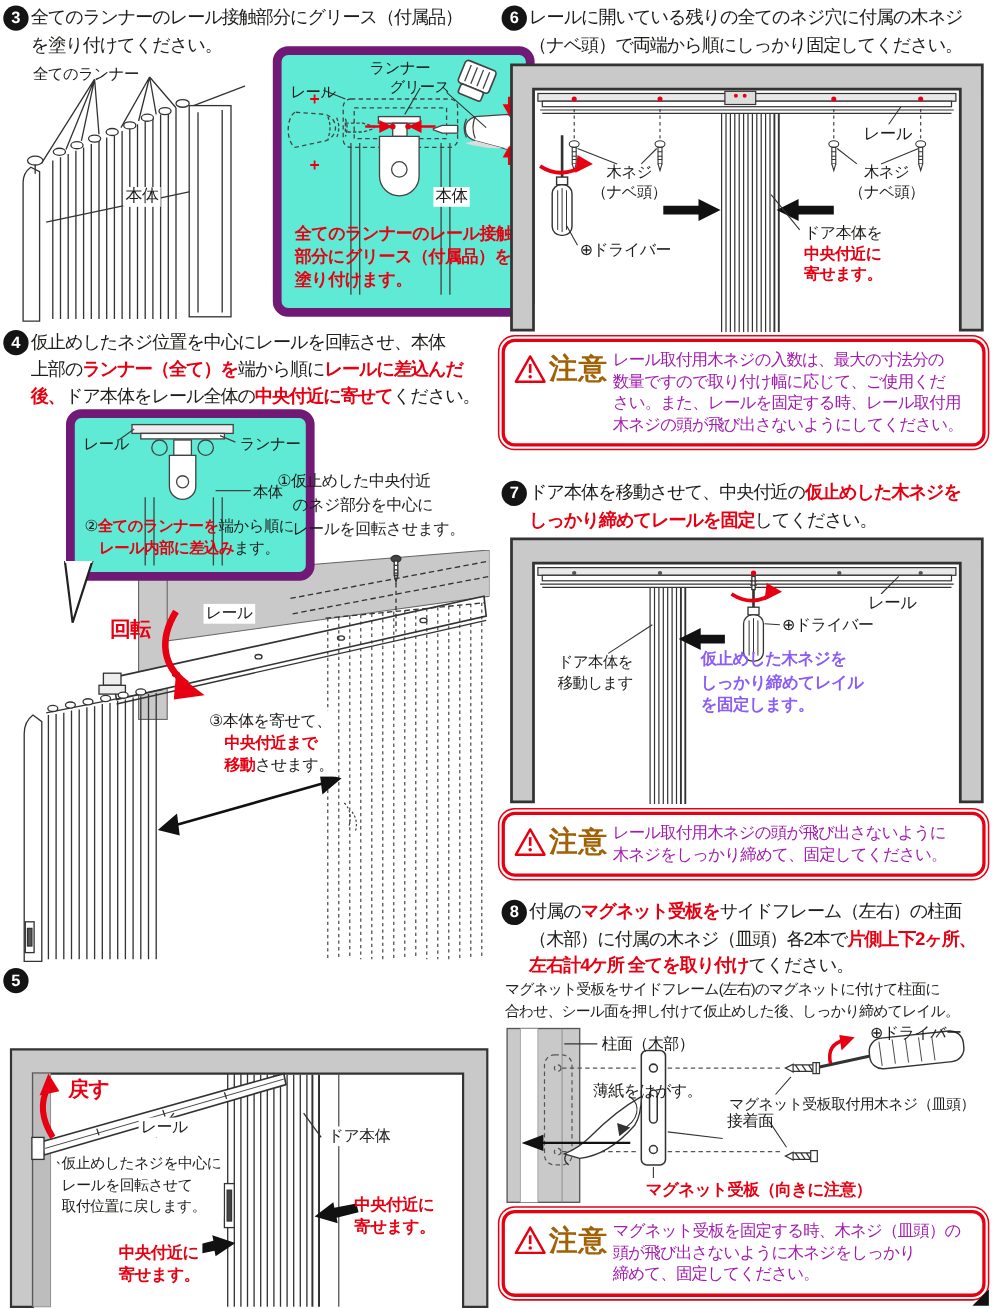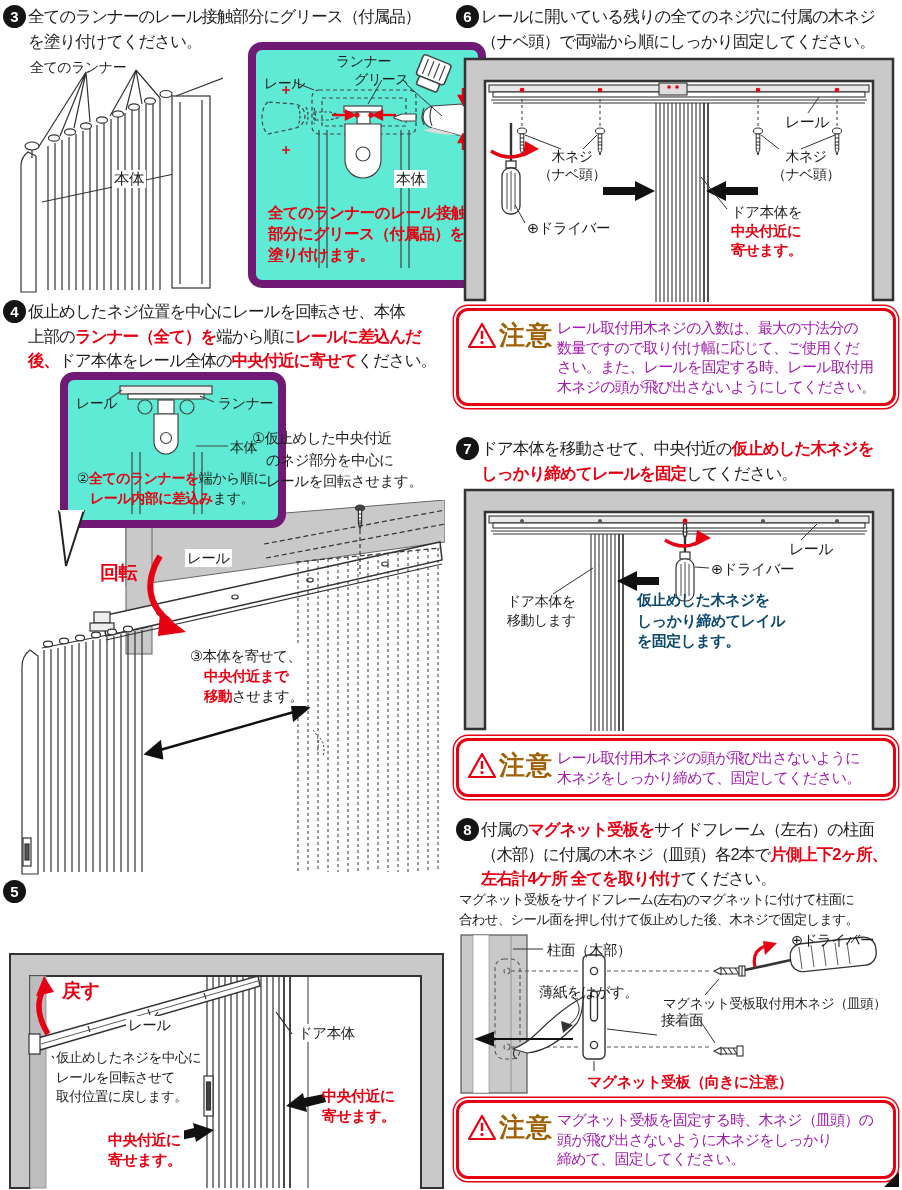--- a/index.html
+++ b/index.html
@@ -380,21 +380,21 @@
       <g stroke="#333" stroke-width="1" fill="none">
         <path d="M338,52 L354,36"></path>
         <path d="M246,80 L232,79"></path>
         <path d="M90,106 L130,80"></path>
       </g>
     </svg>
     <div class="lbl wbg" style="left:324px;top:52px;font-size:15px;">レール</div>
     <div class="lbl" style="left:248px;top:72px;font-size:14.5px;">⊕ドライバー</div>
     <div class="note" style="left:44px;top:104px;font-size:14px;line-height:19px;">ドア本体を
 移動します</div>
-    <div class="note" style="left:174px;top:102px;font-size:15px;line-height:20.5px;color:#0c4a6e;font-weight:bold;">仮止めした木ネジを
+    <div class="note" style="left:174px;top:102px;font-size:15px;line-height:20.5px;color:#8b5cf6;font-weight:bold;">仮止めした木ネジを
 しっかり締めてレイル
 を固定します。</div>
   </div>
 
   <div class="caution" style="left:456px;top:738px;width:440px;">
     <div class="ctitle">
       <svg width="30" height="27" viewBox="0 0 30 27" style="position:static;margin-right:2px;">
           <path d="M15 2 L28 25 H2 Z" fill="none" stroke="#e60012" stroke-width="2.2" stroke-linejoin="round"></path>
           <rect x="13.8" y="9" width="2.4" height="8" fill="#e60012"></rect>
           <circle cx="15" cy="20.5" r="1.6" fill="#e60012"></circle>
@@ -403,21 +403,21 @@
     </div>
     <div class="ctext">レール取付用木ネジの頭が飛び出さないように
 木ネジをしっかり締めて、固定してください。</div>
   </div>
 
   <div class="badge" style="left:456px;top:818px;">8</div>
   <div class="stitle" style="left:481px;top:817px;width:422px;"><span>付属の</span><span class="rd">マグネット受板を</span><span>サイドフレーム（左右）の柱面
 （木部）に付属の木ネジ（皿頭）各2本で</span><span class="rd">片側上下2ヶ所、
 左右計4ケ所 全てを取り付け</span><span>てください。</span></div>
   <div class="note" style="left:459px;top:890px;font-size:13.5px;line-height:19.5px;letter-spacing:-0.8px;">マグネット受板をサイドフレーム(左右)のマグネットに付けて柱面に
-合わせ、シール面を押し付けて仮止めした後、木ネジで固定します。</div>
+合わせ、シール面を押し付けて仮止めした後、しっかり締めてレイル。</div>
 
   <div class="abs" style="left:455px;top:933px;width:447px;height:162px;">
     <svg width="447" height="162" viewBox="0 0 447 162">
       <rect x="6" y="2" width="66" height="158" fill="#c9c9ca" stroke="#555" stroke-width="1.2"></rect>
       <rect x="18" y="2" width="16" height="158" fill="#fff" stroke="#888" stroke-width="0.6"></rect>
       <path d="M56,2 V160" stroke="#888" stroke-width="0.8"></path>
       <g stroke="#555" stroke-width="1.1" fill="none" stroke-dasharray="4 3">
         <rect x="40" y="26" width="25" height="100" rx="9"></rect>
         <circle cx="52" cy="38" r="3"></circle>
           <circle cx="52" cy="114" r="3"></circle>

